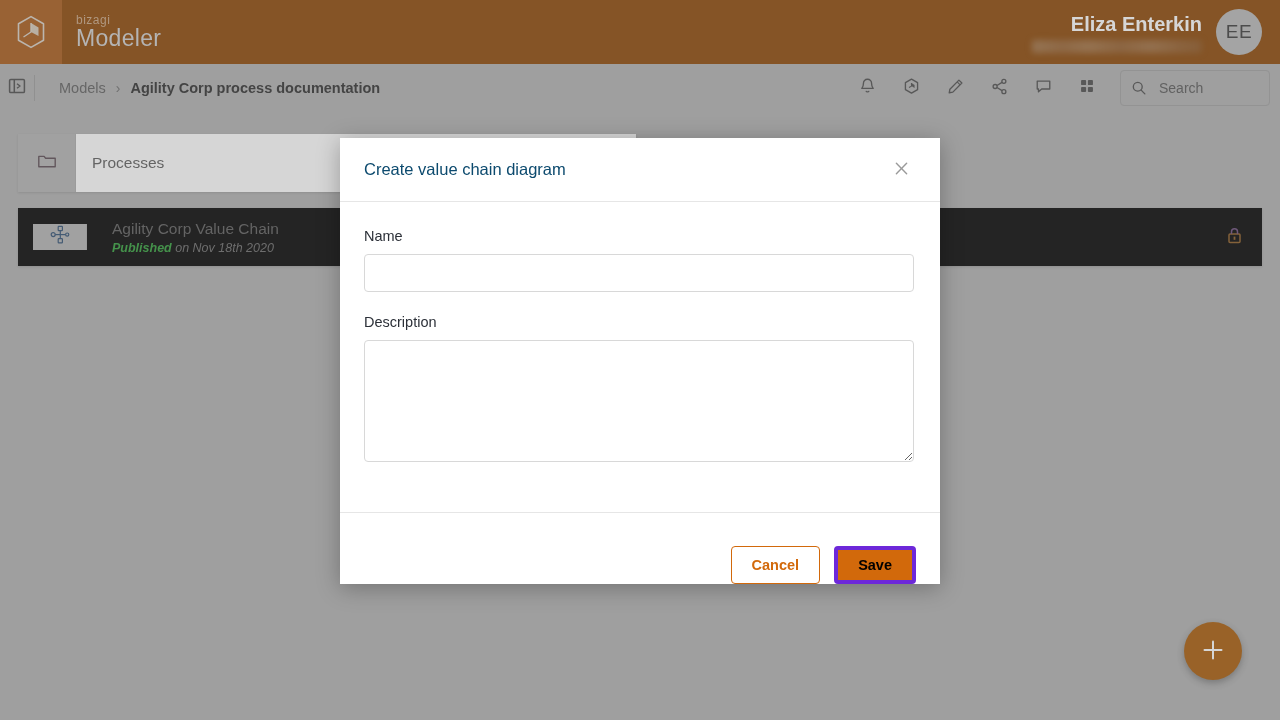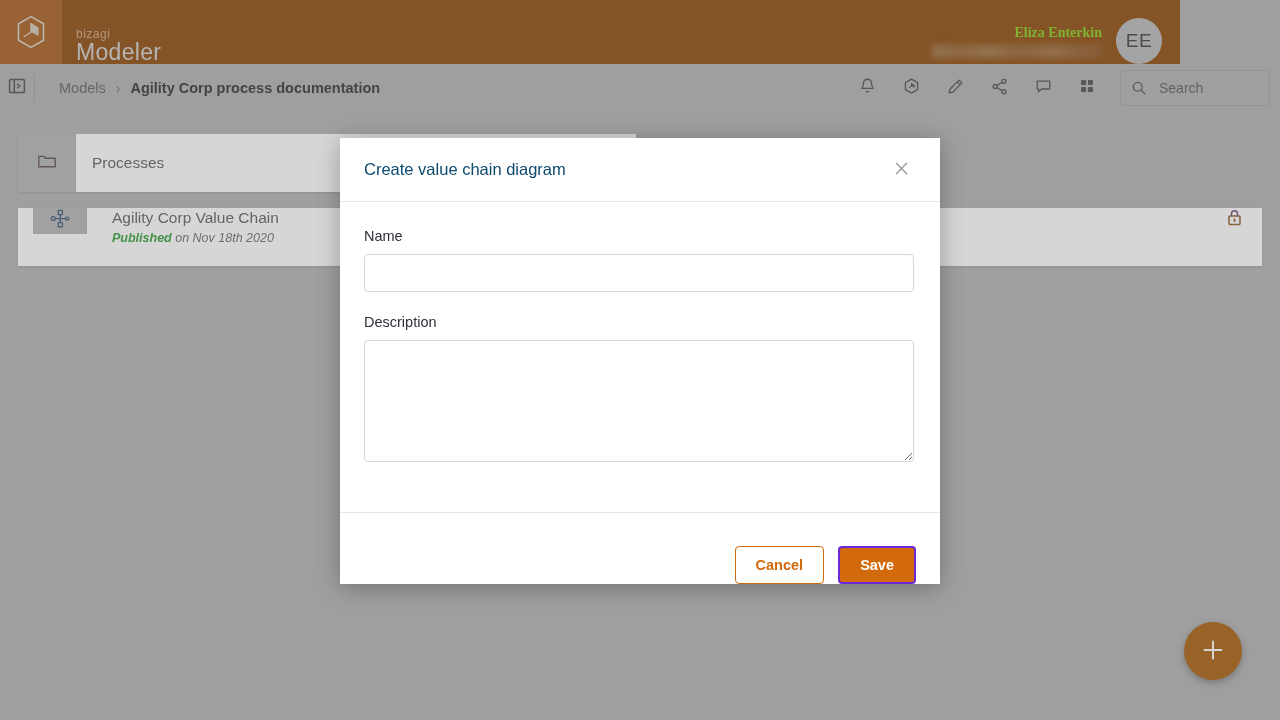--- a/index.html
+++ b/index.html
@@ -14,23 +14,23 @@
   
   #app {
     position: absolute; inset: 0;
     width: 1280px; height: 720px;
     background: #b0b0b0;
   }
 
   
   .topbar {
     position: absolute; top: 0; left: 0;
-    width: 1180px; height: 64px;
+    width: 1280px; height: 64px;
     background: #8b4503;
-    display: flex; align-items: flex-end;
+    display: flex; align-items: center;
   }
   .logo-tile {
     width: 62px; height: 64px;
     background: #a85a18;
     display: flex; align-items: center; justify-content: center;
     flex: 0 0 62px;
   }
   .logo-glyph { width: 30px; height: 34px; display: block; }
   .brand { margin-left: 14px; line-height: 1; }
   .brand-small {
@@ -41,22 +41,22 @@
   .brand-main {
     font-size: 23px; color: #cfcfcf; font-weight: 400;
     letter-spacing: .3px; display: block;
   }
   .topbar-right {
     margin-left: auto; display: flex; align-items: center;
     padding-right: 18px;
   }
   .user-block { text-align: right; margin-right: 14px; }
   .user-name {
-    font-size: 14px; color: #84cc16; font-weight: 700;
-    display: block; line-height: 1.3; font-family: Liberation Serif, serif;
+    font-size: 20px; color: #ffffff; font-weight: 700;
+    display: block; line-height: 1.3;
   }
   .user-email {
     display: block; height: 13px; width: 170px;
     margin-top: 3px; margin-left: auto;
     background: linear-gradient(90deg,
       rgba(180,150,120,.55) 0%, rgba(170,135,105,.45) 18%,
       rgba(185,155,125,.5) 33%, rgba(165,130,100,.42) 52%,
       rgba(180,148,118,.5) 70%, rgba(160,126,96,.38) 88%,
       rgba(150,118,90,.3) 100%);
     filter: blur(3px);
@@ -138,22 +138,22 @@
     border-right: 1px solid #ababab;
   }
   .folder-label {
     display: flex; align-items: center;
     padding-left: 16px; font-size: 15.5px; color: #5c5c5c;
   }
 
   .model-card {
     position: absolute; left: 18px; top: 96px;
     width: 1244px; height: 58px;
-    background: #ffffff;
-    display: flex; align-items: flex-start;
+    background: #000000;
+    display: flex; align-items: center;
     box-shadow: 0 1px 2px rgba(0,0,0,.12);
     gap: 9px;
   }
   .model-accent { width: 6px; background: #2aa432; flex: 0 0 6px; }
   .model-icon-cell {
     width: 54px; display: flex; align-items: center; justify-content: center;
     border-right: 1px solid #ababab; background: #b4b4b4;
   }
   .model-text {
     flex: 1; display: flex; flex-direction: column;
@@ -233,22 +233,22 @@
     font-size: 14.5px; font-weight: 700;
     cursor: pointer; padding: 0 20px;
     font-family: "Liberation Sans", sans-serif;
   }
   .btn-secondary {
     background: #ffffff; color: #d2690b;
     border: 1px solid #d2690b;
     min-width: 80px;
   }
   .btn-primary {
-    background: #d2690b; color: #ffffff;
-    border: 2px solid #6d28d9;
+    background: #d2690b; color: #000000;
+    border: 4px solid #6d28d9;
     min-width: 64px;
   }
 </style>
 </head>
 <body>
 
 <div id="app">
 
   <div class="topbar">
 

